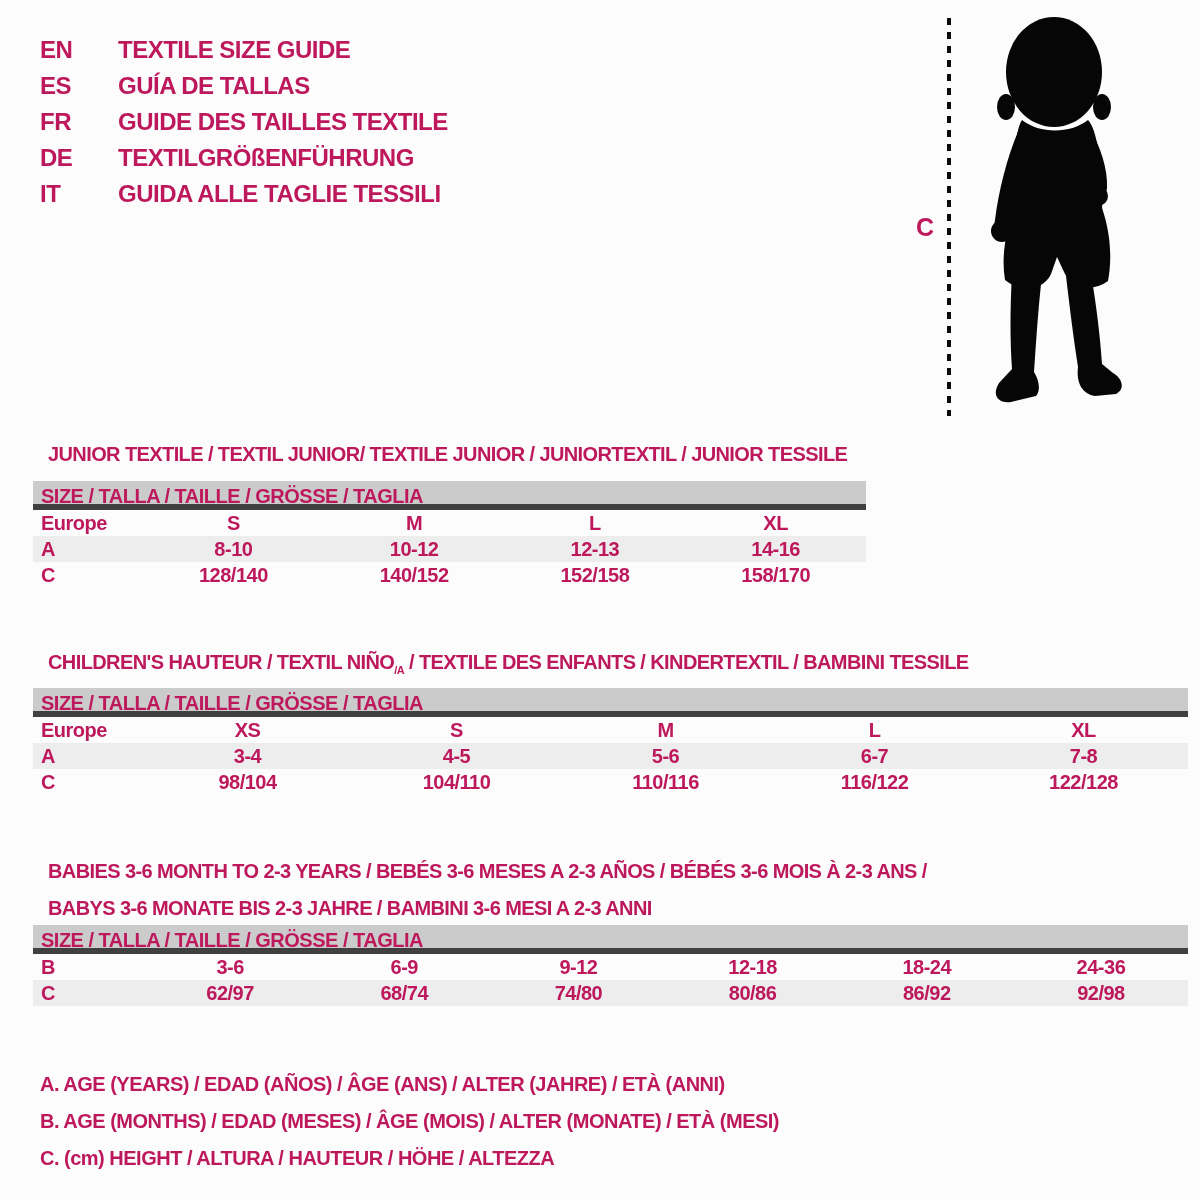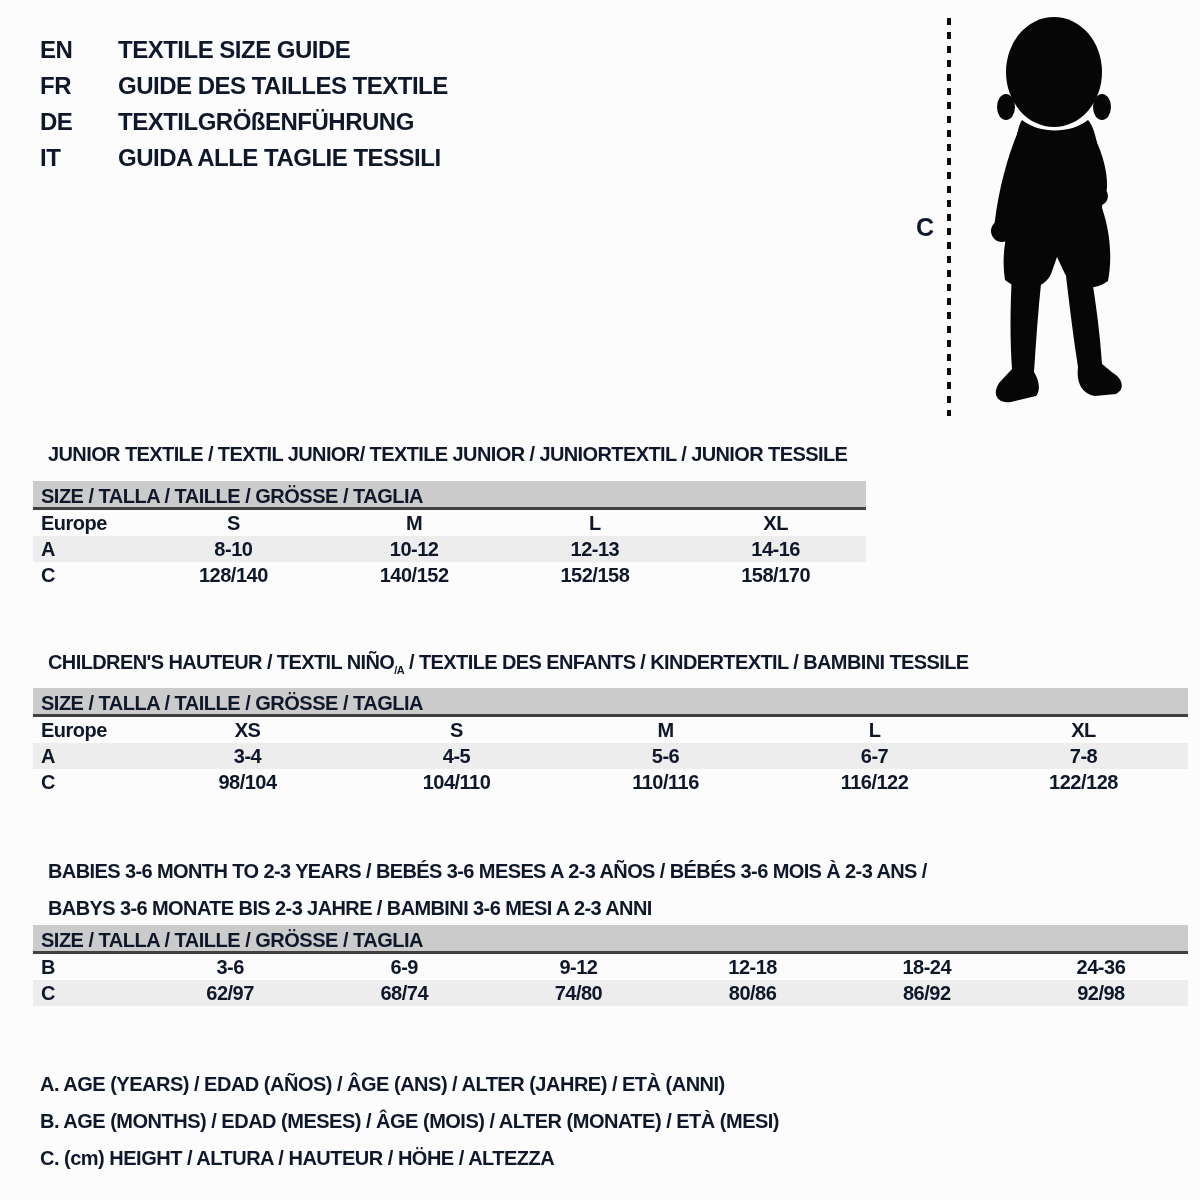--- a/index.html
+++ b/index.html
@@ -1,35 +1,35 @@
 <!DOCTYPE html>
 <html><head>
 <meta charset="utf-8">
 <style>
   html,body{margin:0;padding:0;background:#fff;}
   .page{
     position:relative;width:1200px;height:1200px;overflow:hidden;
-    background:#fcfcfc;color:#0f172a;
+    background:#fcfcfc;color:#be185d;
     font-family:"Liberation Sans",sans-serif;font-weight:bold;
     letter-spacing:-0.5px;
   }
   
   .lang-list{position:absolute;left:40px;top:32px;}
   .lang-row{display:flex;height:36px;align-items:center;font-size:24px;}
   .lang-code{width:78px;}
   
   .measure-line{position:absolute;left:946px;top:18px;}
   .measure-label{position:absolute;left:916px;top:213px;font-size:25px;}
   .baby{position:absolute;left:965px;top:12px;}
   
   .sec-title{position:absolute;left:40px;margin:8px;font-size:20px;letter-spacing:-0.6px;line-height:25px;}
   .sub{font-size:0.55em;vertical-align:sub;}
   
   .table{position:absolute;left:33px;}
-  .thead{height:29px;line-height:30px;background:#cbcbcb;border-bottom:3px solid #404040;
+  .thead{height:29px;line-height:30px;background:#cbcbcb;border-bottom:6px solid #404040;
          padding-left:8px;font-size:20px;box-sizing:border-box;}
   .trow{display:flex;height:26px;align-items:center;font-size:20px;}
   .trow.shaded{background:#ededed;}
   .tlabel{width:110px;padding-left:8px;box-sizing:border-box;}
   .tcell{flex:1;text-align:center;}
   #table-0{top:481px;width:833px;}
   #table-1{top:688px;width:1155px;}
   #table-2{top:925px;width:1155px;}
   #title-0{top:434px;}
   #title-1{top:642px;}
@@ -40,20 +40,24 @@
 </style>
 </head>
 <body>
 
 <div class="page">
 
   <div class="lang-list">
     <div class="lang-row">
       <span class="lang-code">EN</span>
       <span>TEXTILE SIZE GUIDE</span>
+    </div>
+    <div class="lang-row">
+      <span class="lang-code">ES</span>
+      <span>GUÍA DE TALLAS</span>
     </div>
     <div class="lang-row">
       <span class="lang-code">FR</span>
       <span>GUIDE DES TAILLES TEXTILE</span>
     </div>
     <div class="lang-row">
       <span class="lang-code">DE</span>
       <span>TEXTILGRÖßENFÜHRUNG</span>
     </div>
     <div class="lang-row">

